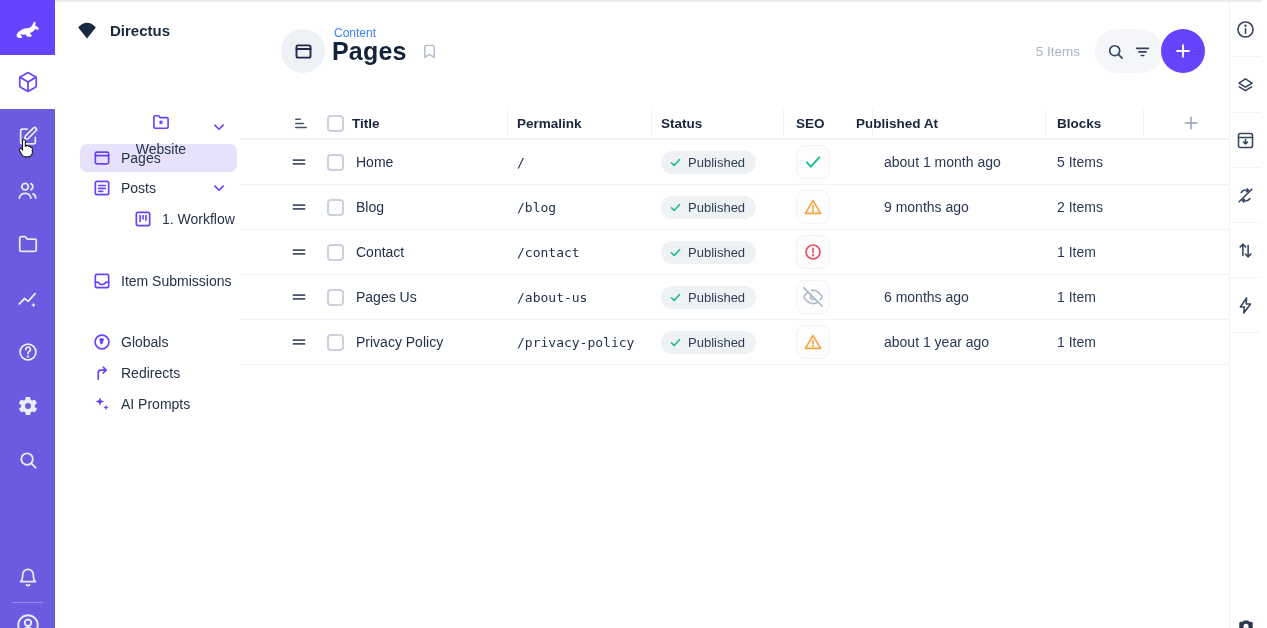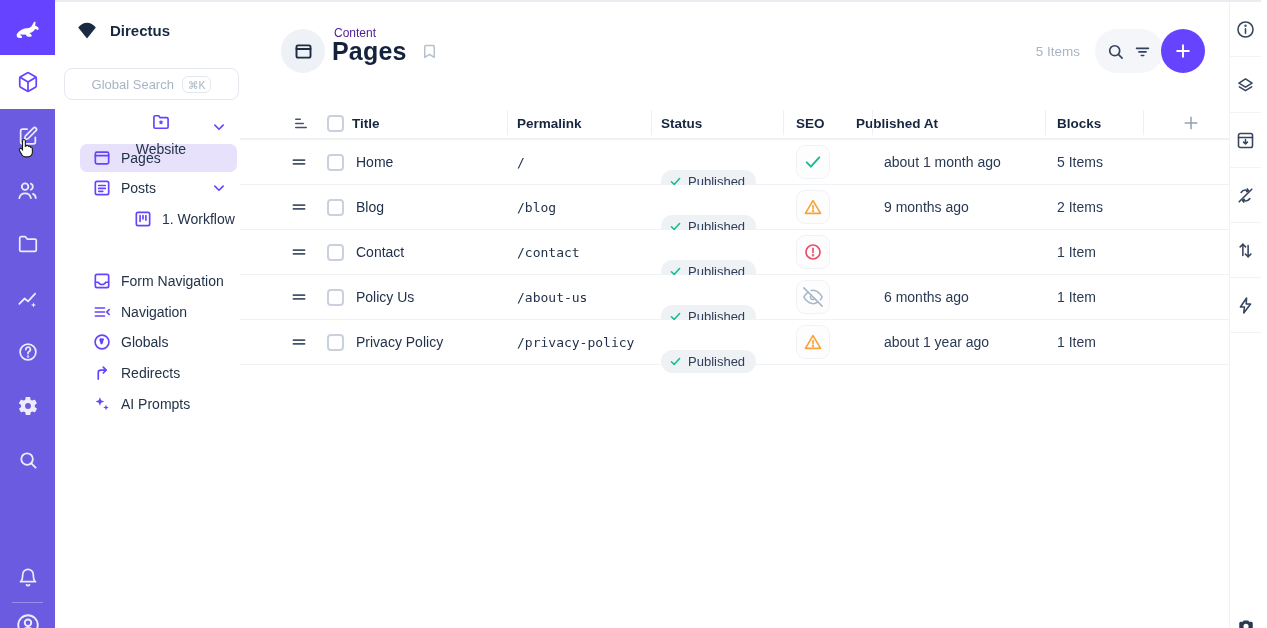--- a/index.html
+++ b/index.html
@@ -31,21 +31,21 @@
   .nitem.selected::before { content:""; position:absolute; left:25px; right:3px; top:1px; bottom:1px; background:#E7E1FC; border-radius:7px; }
   .lvl0 .inner { padding-left:27px;flex-direction:column; }
   .lvl1 .inner { padding-left:37px; }
   .lvl2 .inner { padding-left:78px; }
   .nico { color:#6644FF; flex:0 0 auto; }
   .chev { position:absolute; right:12px; top:6px; color:#6644FF; z-index:1; }
 
   
   .title-circle { position:absolute; left:281px; top:29px; width:44px; height:44px; border-radius:50%; background:#EEF1F6;
     display:flex; align-items:center; justify-content:center; color:#1E2C45; }
-  .crumb { position:absolute; left:334px; top:26px; font-size:12px; font-weight:500; color:#4c1d95; }
+  .crumb { position:absolute; left:334px; top:26px; font-size:12px; font-weight:500; color:#3b82f6; }
   .page-title { position:absolute; left:332px; top:37px; font-size:25px; font-weight:700; color:#14233C; letter-spacing:.2px; }
   .bookmark { position:absolute; left:420px; top:41px; color:#B6C1CF; cursor:pointer; }
   .count { position:absolute; right:181px; top:44px; font-size:13.5px; color:#A9B5C4; }
   .pill { position:absolute; left:1095px; top:29px; width:68px; height:44px; border-radius:22px; background:#F4F6F9;
     display:flex; align-items:center; justify-content:center; gap:8px; color:#33425E; }
   .pill .pbtn { cursor:pointer; display:flex; }
   .plus-btn { position:absolute; left:1161px; top:29px; width:44px; height:44px; border-radius:50%; background:#6644FF; border:none;
     display:flex; align-items:center; justify-content:center; color:#fff; cursor:pointer; }
 
   
@@ -56,21 +56,21 @@
   .sort-ic { position:absolute; left:52px; top:7px; color:#44536B; cursor:pointer; }
   .plus-col { position:absolute; left:941px; top:6px; color:#93A1B3; cursor:pointer; }
   .checkbox { width:17px; height:17px; border:2px solid #C8D1DD; border-radius:4px; background:#fff; cursor:pointer; }
   .thead .checkbox { position:absolute; left:87px; top:8px; }
   .trow { position:relative; height:45px; border-bottom:1px solid #F0F2F5; cursor:pointer; background:#fff; }
   .cell { position:absolute; top:0; height:100%; display:flex; align-items:center; }
   .c-handle { left:50px; color:#44536B; cursor:grab; }
   .c-check { left:87px; }
   .c-title { left:116px; font-size:14px; font-weight:500; color:#22324C; }
   .c-permalink { left:277px; font-family:"DejaVu Sans Mono", monospace; font-size:13px; color:#22324C; }
-  .c-status { left:421px;margin-top:19px; }
+  .c-status { left:421px; }
   .c-seo { left:556px; }
   .c-published { left:644px; font-size:14px; color:#2A3A54; }
   .c-blocks { left:817px; font-size:14px; color:#2A3A54; }
   .chip { display:inline-flex; align-items:center; gap:6px; background:#EFF2F5; border-radius:13px; padding:4px 11px 4px 8px;
     font-size:13px; color:#2E3D58; }
   .seo-tile { width:34px; height:34px; border:1px solid #F0F3F6; background:#FDFDFE; border-radius:9px;
     display:flex; align-items:center; justify-content:center; }
 
   
   .rsb { position:absolute; right:0; top:2px; width:32px; height:626px; background:#fff; border-left:1px solid #F0F2F5; }
@@ -164,24 +164,20 @@
       </svg>
   </div>
 
   <div class="nav">
     <div class="project">
       <svg width="24" height="24" viewBox="0 0 24 24">
           <path d="M12 20.5 3.2 9.6C5.7 6.4 8.7 4.8 12 4.8s6.3 1.6 8.8 4.8z" fill="#1B2A41"></path>
         </svg>
       <span class="project-name">Directus</span>
     </div>
-    <div class="searchbox">
-      <span>Global Search</span>
-      <span class="kbd">⌘K</span>
-    </div>
 
     <div class="nitem lvl0" style="top:110px">
       <div class="inner">
         <svg class="nico" width="20" height="20" viewBox="0 0 24 24" fill="none" stroke="currentColor" stroke-width="2" stroke-linecap="round" stroke-linejoin="round">
             <path d="M20.5 18a1.5 1.5 0 0 1-1.5 1.5H5A1.5 1.5 0 0 1 3.5 18V6A1.5 1.5 0 0 1 5 4.5h4.2l1.8 2.3H19A1.5 1.5 0 0 1 20.5 8.3z"></path>
             <path d="M12 9.4l.9 1.82 2 .3-1.45 1.42.34 2L12 14l-1.8.94.34-2L9.1 11.5l2-.28z" fill="currentColor" stroke="none"></path>
           </svg>
         <span>Website</span>
       </div>
       <svg class="chev" width="18" height="18" viewBox="0 0 24 24" fill="none" stroke="currentColor" stroke-width="2.2" stroke-linecap="round" stroke-linejoin="round">
@@ -222,33 +218,24 @@
       </div>
     </div>
 
 
     <div class="nitem lvl1" style="top:264px">
       <div class="inner">
         <svg class="nico" width="20" height="20" viewBox="0 0 24 24" fill="none" stroke="currentColor" stroke-width="2" stroke-linecap="round" stroke-linejoin="round">
             <rect x="4" y="4" width="16" height="16" rx="2"></rect>
             <path d="M4 13.5h3.6c.6 1.7 1.9 2.7 4.4 2.7s3.8-1 4.4-2.7H20"></path>
           </svg>
-        <span>Form Navigation</span>
-      </div>
-    </div>
-
-    <div class="nitem lvl1" style="top:295px">
-      <div class="inner">
-        <svg class="nico" width="20" height="20" viewBox="0 0 24 24" fill="none" stroke="currentColor" stroke-width="2" stroke-linecap="round" stroke-linejoin="round">
-            <path d="M4 7.2h11M4 12h11M4 16.8h11"></path>
-            <path d="M20.5 9.2 17.7 12l2.8 2.8"></path>
-          </svg>
-        <span>Navigation</span>
-      </div>
-    </div>
+        <span>Item Submissions</span>
+      </div>
+    </div>
+
 
     <div class="nitem lvl1" style="top:325px">
       <div class="inner">
         <svg class="nico" width="20" height="20" viewBox="0 0 24 24" fill="none" stroke="currentColor" stroke-width="2">
             <circle cx="12" cy="12" r="8.3"></circle>
             <path fill="currentColor" stroke="none" d="M9.8 7.6c1.1-.2 2.1.3 3.3.2.9-.1 1.6.6 1.2 1.5-.4.9-1 1.7-1 2.7 0 1.1-.6 1.9-1.4 2.6-.6.5-1.5.2-1.7-.6l-.5-2c-.2-.8-.8-1.4-.8-2.2 0-1 .3-2 .9-2.2z"></path>
           </svg>
         <span>Globals</span>
       </div>
     </div>
@@ -429,21 +416,21 @@
 
     <div class="trow">
       <span class="cell c-handle">
         <svg width="18" height="18" viewBox="0 0 24 24" fill="none" stroke="currentColor" stroke-width="2.2" stroke-linecap="round">
               <path d="M4.5 9.5h15M4.5 14.5h15"></path>
             </svg>
       </span>
       <span class="cell c-check">
             <span class="checkbox"></span>
           </span>
-      <span class="cell c-title">Policy Us</span>
+      <span class="cell c-title">Pages Us</span>
       <span class="cell c-permalink">/about-us</span>
       <span class="cell c-status">
         <span class="chip">
           <svg width="13" height="13" viewBox="0 0 24 24" fill="none" stroke="#16BD96" stroke-width="3" stroke-linecap="round" stroke-linejoin="round">
                 <path d="M4.5 12.5 9.5 17.5 19.5 6.5"></path>
               </svg>
           <span>Published</span>
         </span>
       </span>
       <span class="cell c-seo">

